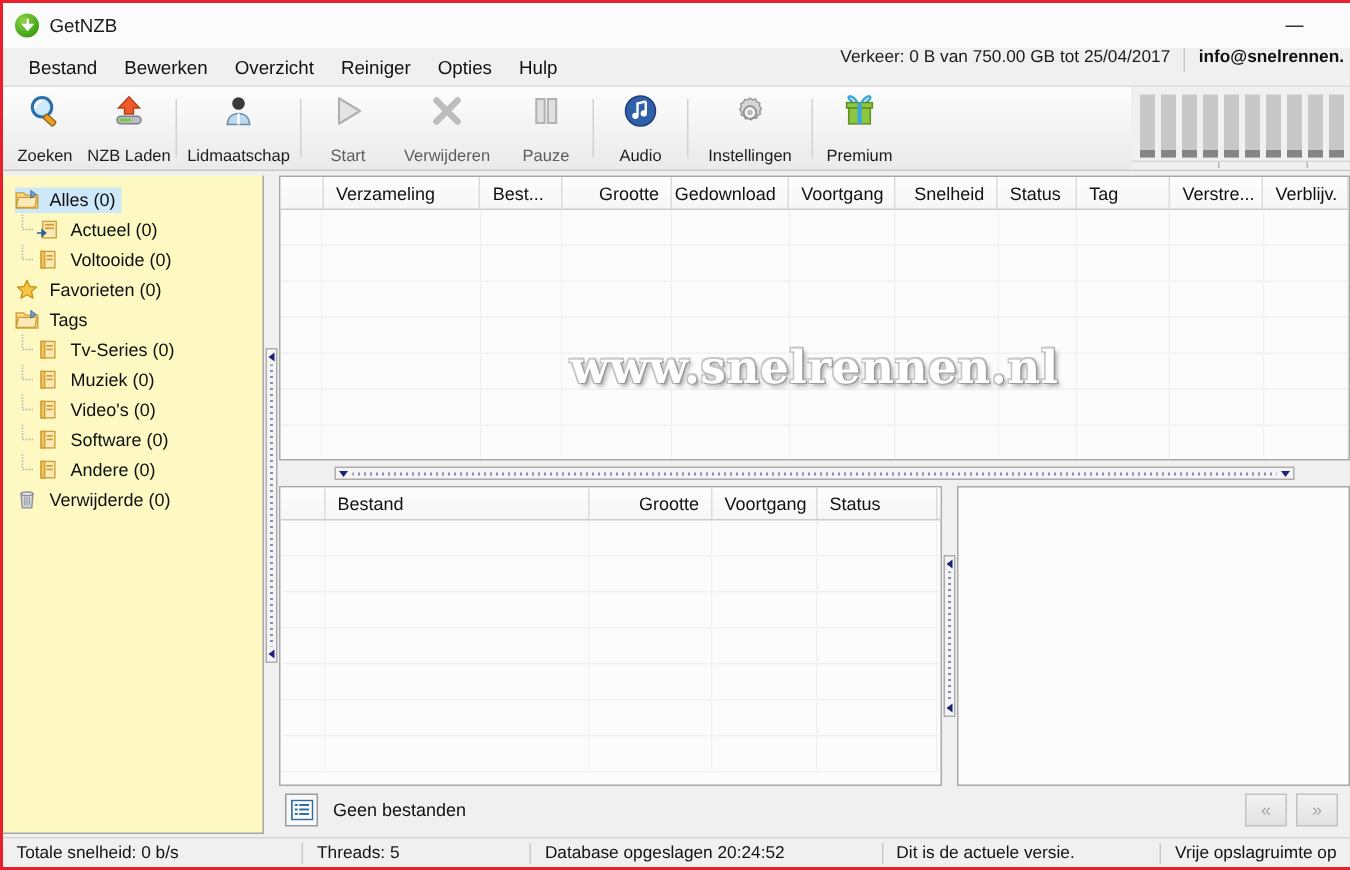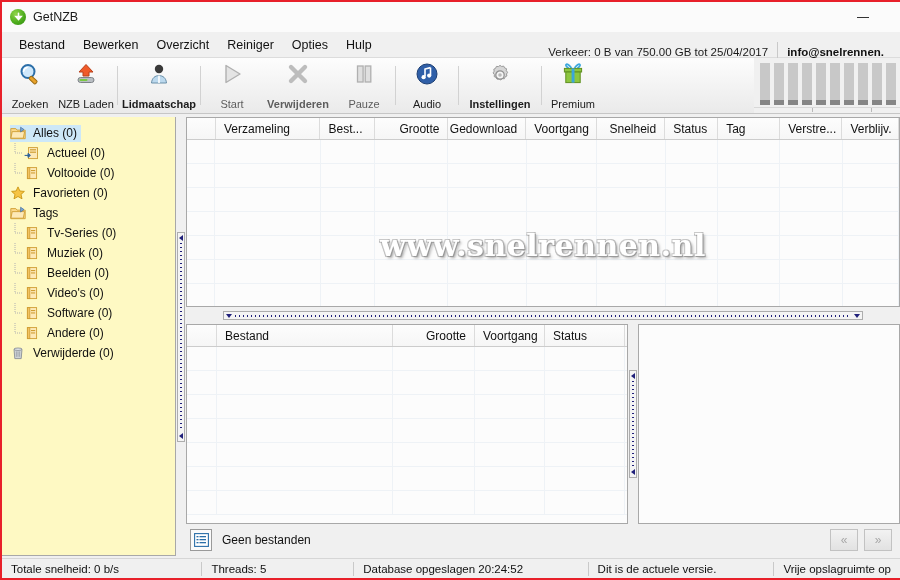--- a/index.html
+++ b/index.html
@@ -49,42 +49,42 @@
     padding-left:8px;
     border-bottom:1px solid #dcdcdc;
     position:relative;
   }
   .menu-item {
     padding:3px 9px;
     font-size:12.5px; color:#111;
     white-space:nowrap;
   }
   .menu-right {
-    position:absolute; right:16px; top:0; height:26px;
-    display:flex; align-items:flex-end;
+    position:absolute; right:4px; top:0; height:26px;
+    display:flex; align-items:flex-start;
   }
   .traffic-text { font-size:11.5px; color:#1a1a1a; padding-right:9px; white-space:nowrap;}
   .menu-sep { width:1px; height:16px; background:#c9c9c9; }
   .acct-text { font-size:11.5px; font-weight:bold; color:#111; padding-left:9px; white-space:nowrap; }
 
   
   .toolbar {
     height:56px;
     background:linear-gradient(180deg,#fdfdfd 0%,#f3f3f3 52%,#eaeaea 100%);
     border-bottom:1px solid #c6c6c6;
     display:flex; align-items:stretch;
     position:relative;
   }
   .tb-btn {
     width:56px;
     display:flex; flex-direction:column; align-items:center; justify-content:center;
     gap:2px;
     padding:4px 2px 3px;
   }
-  .tb-btn.wide { width:76px;font-weight:bold; }
+  .tb-btn.wide { width:76px; }
   .tb-ico { height:26px; display:flex; align-items:flex-end; justify-content:center; }
   .tb-lbl { font-size:11px; color:#1c1c1c; white-space:nowrap;margin-top:10px; }
   .tb-btn.disabled .tb-lbl { color:#5d5d5d; }
   .tb-sep { width:1px; margin:8px 3px; background:#d2d2d2; }
 
   .meter {
     position:absolute; right:0; top:0; bottom:0;
     width:146px;
     background:#f0f0f0;
     display:flex; align-items:flex-end;
@@ -530,34 +530,20 @@
           <span class="ti"><svg width="16" height="14" viewBox="0 0 16 14">
                 <rect x="3.4" y="1.6" width="9.2" height="11" fill="#fde9b7" stroke="#cf9e33" stroke-width=".9"></rect>
                 <rect x="3.4" y="1.6" width="2.4" height="11" fill="#f3c362" stroke="#cf9e33" stroke-width=".9"></rect>
                 <rect x="7" y="4" width="4.2" height="1.1" fill="#cf9e33"></rect>
                 <rect x="7" y="6.4" width="4.2" height="1.1" fill="#cf9e33"></rect>
               </svg></span>
           <span class="tree-lbl">Muziek (0)</span>
         </span>
       </div>
 
-      <div class="tree-row indent">
-        <span class="elbow"><svg width="10" height="20" viewBox="0 0 10 20">
-              <path d="M1 0v10h8" fill="none" stroke="#b0b0b0" stroke-width="1" stroke-dasharray="1 1"></path>
-            </svg></span>
-        <span class="tree-label-wrap">
-          <span class="ti"><svg width="16" height="14" viewBox="0 0 16 14">
-                <rect x="3.4" y="1.6" width="9.2" height="11" fill="#fde9b7" stroke="#cf9e33" stroke-width=".9"></rect>
-                <rect x="3.4" y="1.6" width="2.4" height="11" fill="#f3c362" stroke="#cf9e33" stroke-width=".9"></rect>
-                <rect x="7" y="4" width="4.2" height="1.1" fill="#cf9e33"></rect>
-                <rect x="7" y="6.4" width="4.2" height="1.1" fill="#cf9e33"></rect>
-              </svg></span>
-          <span class="tree-lbl">Beelden (0)</span>
-        </span>
-      </div>
 
       <div class="tree-row indent">
         <span class="elbow"><svg width="10" height="20" viewBox="0 0 10 20">
               <path d="M1 0v10h8" fill="none" stroke="#b0b0b0" stroke-width="1" stroke-dasharray="1 1"></path>
             </svg></span>
         <span class="tree-label-wrap">
           <span class="ti"><svg width="16" height="14" viewBox="0 0 16 14">
                 <rect x="3.4" y="1.6" width="9.2" height="11" fill="#fde9b7" stroke="#cf9e33" stroke-width=".9"></rect>
                 <rect x="3.4" y="1.6" width="2.4" height="11" fill="#f3c362" stroke="#cf9e33" stroke-width=".9"></rect>
                 <rect x="7" y="4" width="4.2" height="1.1" fill="#cf9e33"></rect>

